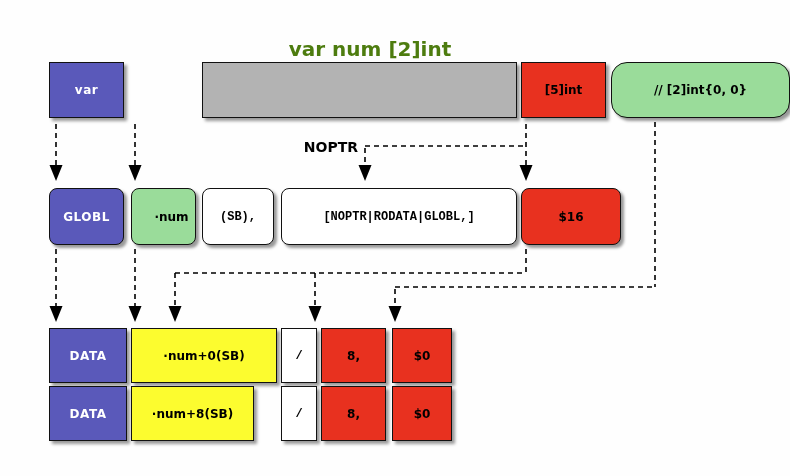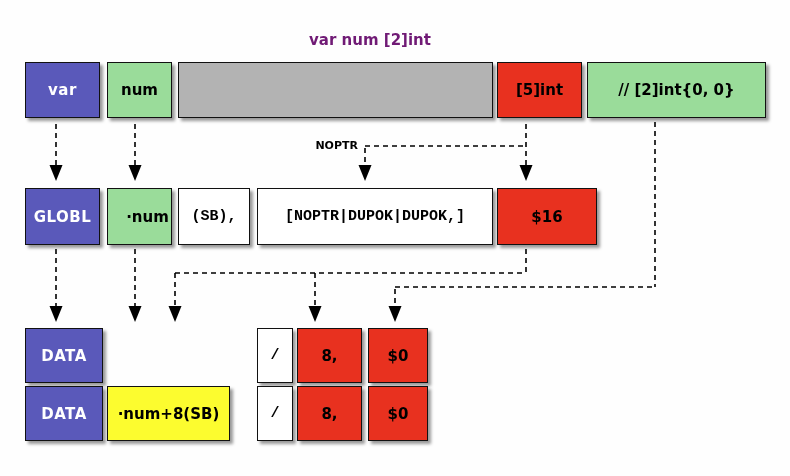--- a/index.html
+++ b/index.html
@@ -5,70 +5,71 @@
   :root{
     --blue:#5a59ba; --green:#9adc9a; --gray:#b3b3b3;
     --red:#e8311f; --yellow:#fcfc2f; --white:#ffffff; --ink:#111111;
   }
   html,body{margin:0;padding:0;background:#ffffff;}
   .canvas{
     position:relative; width:790px; height:476px; background:#fefefe;
     font-family:"DejaVu Sans","Liberation Sans",sans-serif; overflow:hidden;
   }
   .title{
-    position:absolute; top:31px; left:0; width:740px; text-align:center;
-    font-size:15px; font-weight:bold; color:#701a75;
+    position:absolute; top:37px; left:0; width:740px; text-align:center;
+    font-size:20px; font-weight:bold; color:#4d7c0f;
   }
   .box{
     position:absolute; box-sizing:border-box;
     border:1.5px solid var(--ink);
     display:flex; align-items:center; justify-content:center;
-    font-size:15px; font-weight:bold; color:#000;
+    font-size:12px; font-weight:bold; color:#000;
     box-shadow:3px 3px 3px rgba(0,0,0,0.40);
     white-space:nowrap;
+    margin-left:24px;
   }
   .blue{background:var(--blue); color:#fff; letter-spacing:0.5px;}
   .green{background:var(--green);}
   .gray{background:var(--gray);}
   .red{background:var(--red);}
   .yellow{background:var(--yellow);}
   .white{background:var(--white);font-family:Liberation Mono, monospace;}
   
   .r1{top:62px;height:56px;}
-  .r2{top:188px;height:57px;}
+  .r2{top:188px;height:57px;border-radius:8px;}
   .r3{top:328px;height:55px;}
   .r4{top:386px;height:55px;}
   .noptr{
     position:absolute; top:139px; left:296px; width:62px; text-align:right;
-    font-size:11px; font-weight:bold; color:#000;
+    font-size:14px; font-weight:bold; color:#000;
   }
   svg.connectors{position:absolute; top:0; left:0; pointer-events:none;}
 </style>
 </head>
 <body>
 
 <div class="canvas">
 
   <div class="title">var num [2]int</div>
 
   <div class="box blue r1" style="left:25px;width:75px;">var</div>
-  <div class="box green r1" style="left:107px;width:65px;">num</div>
   <div class="box gray r1" style="left:178px;width:315px;"></div>
   <div class="box red r1" style="left:497px;width:85px;">[5]int</div>
-  <div class="box green r1" style="left:587px;width:179px;">// [2]int{0, 0}</div>
+  <div class="box green r1" style="left:587px;width:179px;border-radius:16px;">// [2]int{0, 0}</div>
 
   <div class="noptr">NOPTR</div>
 
   <div class="box blue r2" style="left:25px;width:75px;">GLOBL</div>
   <div class="box green r2" style="left:107px;width:65px;padding-left:16px;">·num</div>
   <div class="box white r2" style="left:178px;width:72px;">(SB),</div>
-  <div class="box white r2" style="left:257px;width:236px;">[NOPTR|DUPOK|DUPOK,]</div>
+  <div class="box white r2" style="left:257px;width:236px;">[NOPTR|RODATA|GLOBL,]</div>
   <div class="box red r2" style="left:497px;width:100px;">$16</div>
 
   <div class="box blue r3" style="left:25px;width:78px;">DATA</div>
+  <div class="box yellow r3" style="left:107px;width:146px;">·num+0(SB)</div>
   <div class="box white r3" style="left:257px;width:36px;">/</div>
   <div class="box red r3" style="left:297px;width:65px;">8,</div>
   <div class="box red r3" style="left:368px;width:60px;">$0</div>
 
   <div class="box blue r4" style="left:25px;width:78px;">DATA</div>
   <div class="box yellow r4" style="left:107px;width:123px;">·num+8(SB)</div>
   <div class="box white r4" style="left:257px;width:36px;">/</div>
   <div class="box red r4" style="left:297px;width:65px;">8,</div>
   <div class="box red r4" style="left:368px;width:60px;">$0</div>
 

